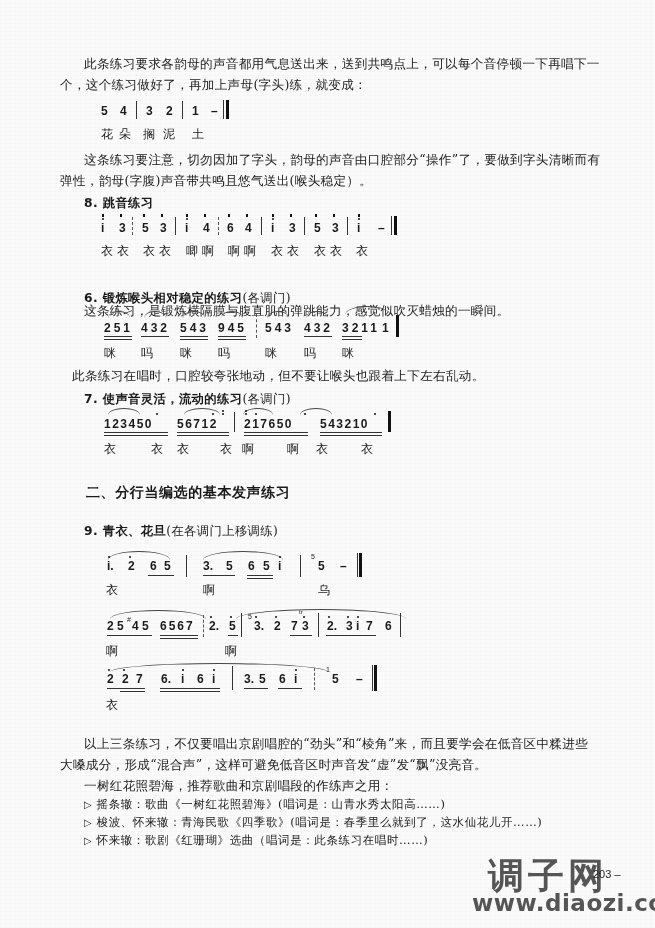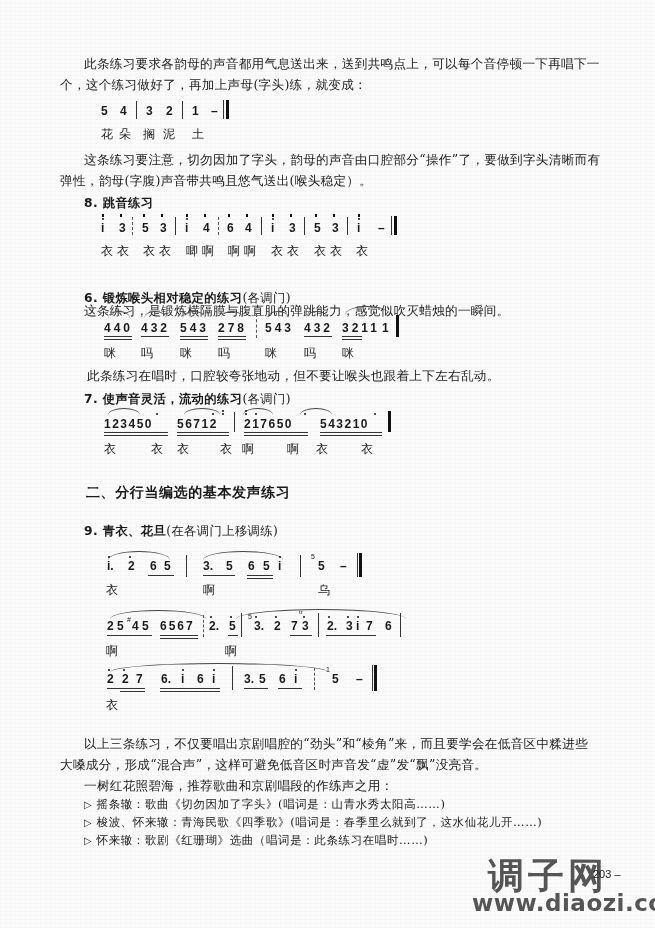--- a/index.html
+++ b/index.html
@@ -126,24 +126,24 @@
 
 <div class="abs heading" style="left:84px;top:290px;"><span>6. 锻炼喉头相对稳定的练习</span><span class="paren">(各调门)</span></div>
 <div>
   <div class="slur" style="left:108px;top:311px;width:22px;"></div>
   <div class="slur" style="left:144px;top:311px;width:22px;"></div>
   <div class="slur" style="left:183px;top:311px;width:22px;"></div>
   <div class="slur" style="left:221px;top:311px;width:22px;"></div>
   <div class="slur" style="left:267px;top:311px;width:22px;"></div>
   <div class="slur" style="left:306px;top:311px;width:22px;"></div>
   <div class="slur" style="left:345px;top:306px;width:45px;height:8px;"></div>
-  <span class="note" style="left:104px;top:321px;letter-spacing:3px;">440</span>
+  <span class="note" style="left:104px;top:321px;letter-spacing:3px;">251</span>
   <span class="note" style="left:141px;top:321px;letter-spacing:3px;">432</span>
   <span class="note" style="left:180px;top:321px;letter-spacing:3px;">543</span>
-  <span class="note" style="left:218px;top:321px;letter-spacing:3px;">278</span>
+  <span class="note" style="left:218px;top:321px;letter-spacing:3px;">945</span>
   <div class="dashbar" style="left:256px;top:314px;height:24px;"></div>
   <span class="note" style="left:265px;top:321px;letter-spacing:3px;">543</span>
   <span class="note" style="left:304px;top:321px;letter-spacing:3px;">432</span>
   <span class="note" style="left:342px;top:321px;letter-spacing:3px;">3211</span>
   <span class="note" style="left:382px;top:321px;">1</span>
   <div class="dbar" style="left:396px;top:315px;height:22px;"></div>
   <div class="uline" style="left:104px;top:336px;width:28px;"></div>
   <div class="uline" style="left:104px;top:339px;width:28px;"></div>
   <div class="uline" style="left:141px;top:336px;width:28px;"></div>
   <div class="uline" style="left:180px;top:336px;width:28px;"></div>
@@ -154,21 +154,21 @@
   <div class="uline" style="left:342px;top:336px;width:20px;"></div>
   <div class="uline" style="left:342px;top:339px;width:20px;"></div>
   <span class="lyric" style="left:104px;top:345px;">咪</span>
   <span class="lyric" style="left:141px;top:345px;">吗</span>
   <span class="lyric" style="left:180px;top:345px;">咪</span>
   <span class="lyric" style="left:218px;top:345px;">吗</span>
   <span class="lyric" style="left:265px;top:345px;">咪</span>
   <span class="lyric" style="left:304px;top:345px;">吗</span>
   <span class="lyric" style="left:342px;top:345px;">咪</span>
 </div>
-<div class="abs para" style="left:87px;top:368px;text-align:center;">此条练习在唱时，口腔较夸张地动，但不要让喉头也跟着上下左右乱动。</div>
+<div class="abs para" style="left:72px;top:368px;text-align:center;">此条练习在唱时，口腔较夸张地动，但不要让喉头也跟着上下左右乱动。</div>
 
 <div class="abs heading" style="left:84px;top:391px;"><span>7. 使声音灵活，流动的练习</span><span class="paren">(各调门)</span></div>
 <div>
   <div class="slur" style="left:108px;top:408px;width:32px;"></div>
   <div class="slur" style="left:184px;top:408px;width:36px;"></div>
   <div class="slur" style="left:243px;top:408px;width:30px;"></div>
   <div class="slur" style="left:300px;top:408px;width:32px;"></div>
   <span class="note" style="left:104px;top:417px;letter-spacing:1.5px;">123450</span>
   <span class="note" style="left:177px;top:417px;letter-spacing:1.5px;">56712</span>
   <div class="bar" style="left:234px;top:412px;height:20px;"></div>
@@ -313,21 +313,21 @@
   <div class="dbar" style="left:374px;top:665px;height:26px;"></div>
   <span class="lyric" style="left:106px;top:697px;">衣</span>
 </div>
 
 <div class="abs para" style="left:84px;top:736px;">以上三条练习，不仅要唱出京剧唱腔的“劲头”和“棱角”来，而且要学会在低音区中糅进些</div>
 <div class="abs para" style="left:60px;top:757px;">大嗓成分，形成“混合声”，这样可避免低音区时声音发“虚”发“飘”没亮音。</div>
 <div class="abs para" style="left:84px;top:778px;">一树红花照碧海，推荐歌曲和京剧唱段的作练声之用：</div>
 
 <div class="abs" style="left:84px;top:797px;font-size:11.5px;letter-spacing:0.6px;">
   <span class="bullet">▷</span>
-  <span>摇条辙：歌曲《切勿因加了字头》(唱词是：山青水秀太阳高……)</span>
+  <span>摇条辙：歌曲《一树红花照碧海》(唱词是：山青水秀太阳高……)</span>
 </div>
 <div class="abs" style="left:84px;top:815px;font-size:11.5px;letter-spacing:0.6px;">
   <span class="bullet">▷</span>
   <span>梭波、怀来辙：青海民歌《四季歌》(唱词是：春季里么就到了，这水仙花儿开……)</span>
 </div>
 <div class="abs" style="left:84px;top:833px;font-size:11.5px;letter-spacing:0.6px;">
   <span class="bullet">▷</span>
   <span>怀来辙：歌剧《红珊瑚》选曲（唱词是：此条练习在唱时……)</span>
 </div>
 

